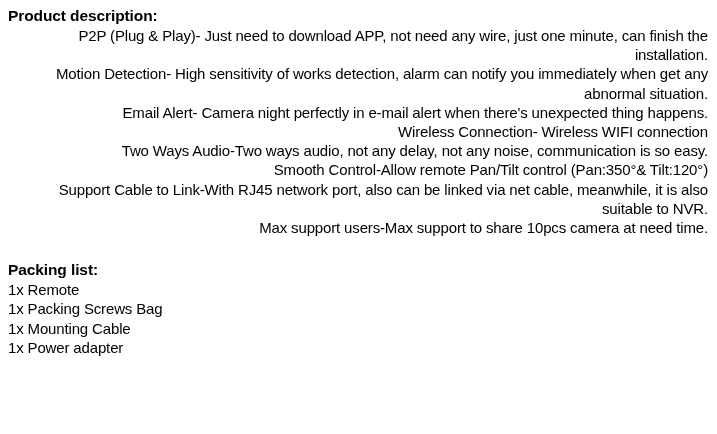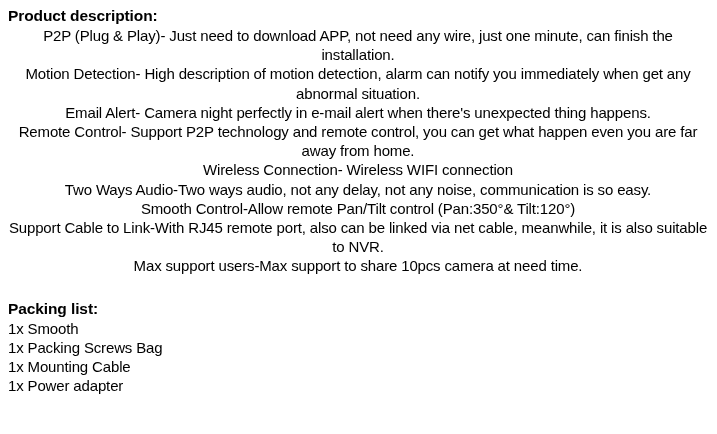--- a/index.html
+++ b/index.html
@@ -26,21 +26,21 @@
     font-weight: bold;
     line-height: 19px;
     margin: 0 0 1px 0;
     letter-spacing: -0.1px;
   }
   .para {
     font-size: 15px;
     line-height: 19.2px;
     margin: 0;
     letter-spacing: -0.15px;
-    text-align: center;
+    text-align: right;
   }
   .desc-block .para {
     max-width: 700px;
   }
   .gap {
     height: 23px;
   }
   .list-item {
     font-size: 15px;
     line-height: 19.2px;
@@ -49,33 +49,32 @@
   }
 </style>
 </head>
 <body>
 
 <div class="page">
 
   <div class="desc-block">
     <div class="heading">Product description:</div>
     <p class="para">P2P (Plug &amp; Play)- Just need to download APP, not need any wire, just one minute, can finish the installation.</p>
-    <p class="para">Motion Detection- High description of motion detection, alarm can notify you immediately when get any abnormal situation.</p>
+    <p class="para">Motion Detection- High sensitivity of works detection, alarm can notify you immediately when get any abnormal situation.</p>
     <p class="para">Email Alert- Camera night perfectly in e-mail alert when there's unexpected thing happens.</p>
-    <p class="para">Remote Control- Support P2P technology and remote control, you can get what happen even you are far away from home.</p>
     <p class="para">Wireless Connection- Wireless WIFI connection</p>
     <p class="para">Two Ways Audio-Two ways audio, not any delay, not any noise, communication is so easy.</p>
     <p class="para">Smooth Control-Allow remote Pan/Tilt control (Pan:350°&amp; Tilt:120°)</p>
-    <p class="para">Support Cable to Link-With RJ45 remote port, also can be linked via net cable, meanwhile, it is also suitable to NVR.</p>
+    <p class="para">Support Cable to Link-With RJ45 network port, also can be linked via net cable, meanwhile, it is also suitable to NVR.</p>
     <p class="para">Max support users-Max support to share 10pcs camera at need time.</p>
   </div>
 
   <div class="gap"></div>
 
   <div class="packing-block">
     <div class="heading">Packing list:</div>
-    <div class="list-item">1x Smooth</div>
+    <div class="list-item">1x Remote</div>
     <div class="list-item">1x Packing Screws Bag</div>
     <div class="list-item">1x Mounting Cable</div>
     <div class="list-item">1x Power adapter</div>
   </div>
 
 </div>
 
 </body></html>

